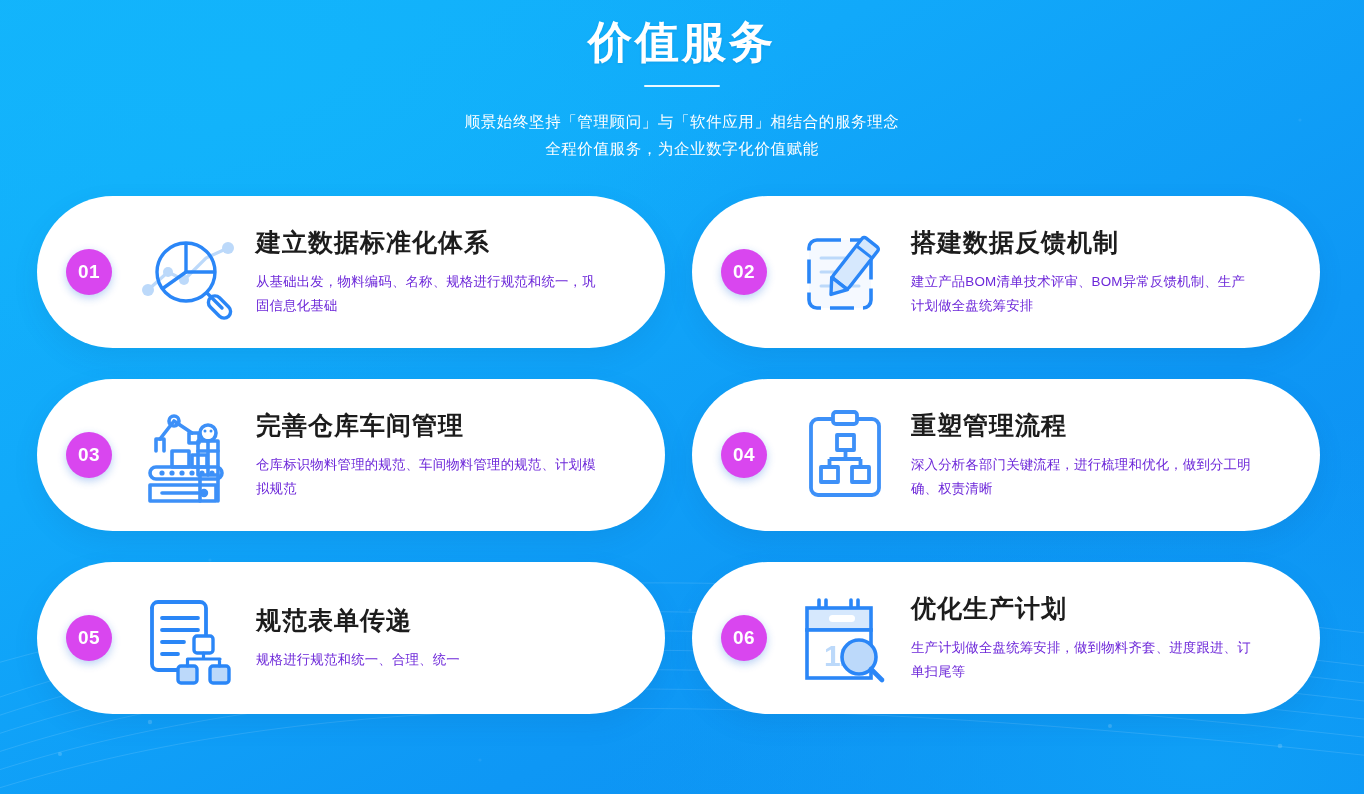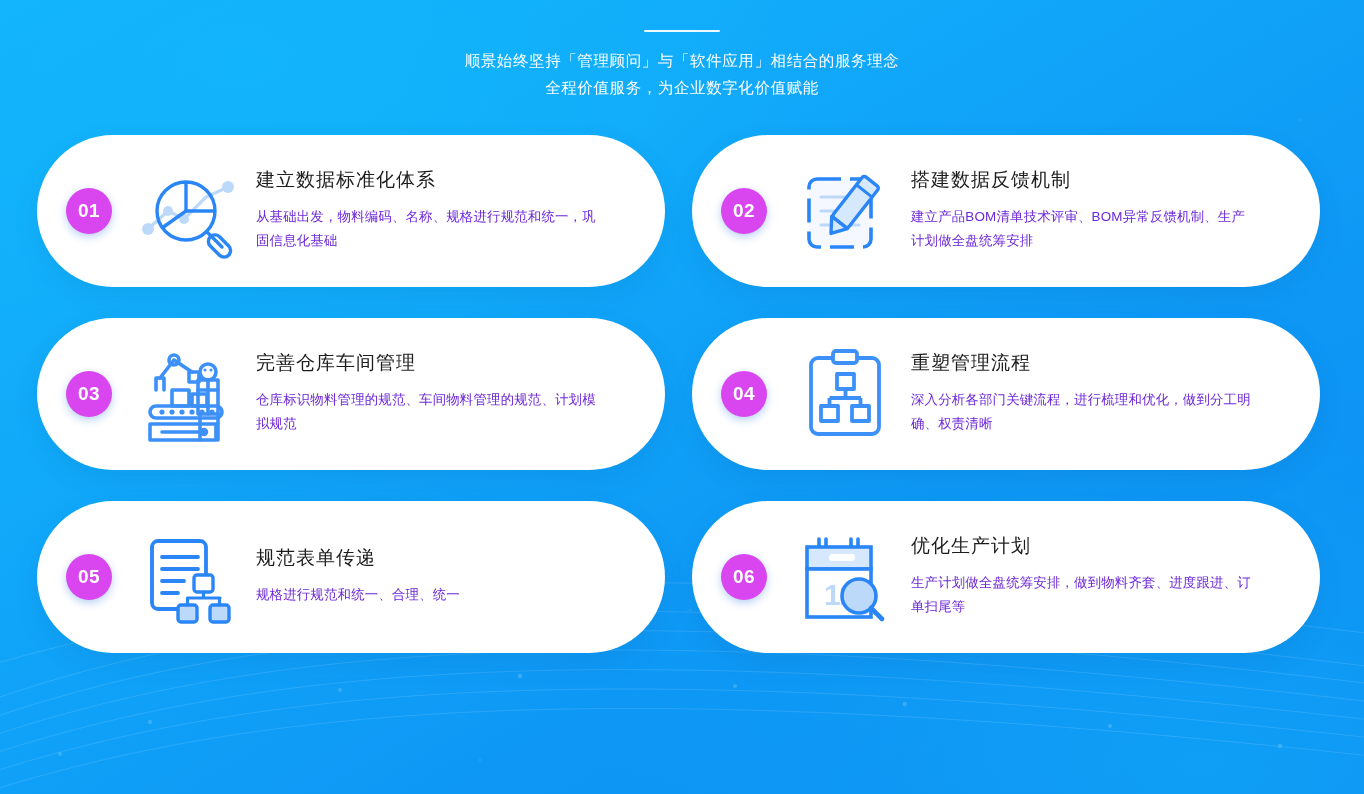--- a/index.html
+++ b/index.html
@@ -23,21 +23,21 @@
               opacity:.30; pointer-events:none; }
 
   
   .header { position:relative; text-align:center; padding-top:14px; }
   .page-title {
     color:#ffffff; font-size:44px; line-height:1.25; font-weight:bold;
     letter-spacing:3px; text-shadow:0 1px 3px rgba(0,60,120,.12);
   }
   .title-rule { width:76px; height:2px; background:rgba(255,255,255,.92);
                 margin:16px auto 0; border-radius:2px; }
-  .subtitle { margin-top:15px; color:#ffffff; font-size:15.5px;
+  .subtitle { margin-top:21px; color:#ffffff; font-size:15.5px;
               line-height:27px; letter-spacing:.6px; font-weight:normal; }
 
   
   .grid {
     position:relative;
     margin:34px auto 0; width:1290px;
     display:grid; grid-template-columns:628px 628px;
     column-gap:27px; row-gap:31px;
   }
   .card {
@@ -49,21 +49,21 @@
     flex:0 0 auto; width:46px; height:46px; margin-left:29px;
     border-radius:50%; background:#d946ef;
     color:#ffffff; font-size:19px; font-weight:bold; letter-spacing:.5px;
     display:flex; align-items:center; justify-content:center;
     box-shadow:0 3px 8px rgba(20,100,220,.30);
   }
   .card-icon { flex:0 0 auto; width:112px; height:104px; margin-left:22px;
                display:flex; align-items:center; justify-content:center; }
   .card-icon svg { width:100%; height:100%; display:block; }
   .card-text { flex:1 1 auto; padding-right:30px; margin-left:10px; }
-  .card-title { color:#1c1c1c; font-size:19px; font-weight:normal;
+  .card-title { color:#1c1c1c; font-size:25px; font-weight:bold;
                 letter-spacing:1px; line-height:1.2; }
   .card-desc  { margin-top:13px; color:#6d28d9; font-size:13.4px;
                 line-height:24px; letter-spacing:.2px; max-width:340px; }
   .card-desc.wide { max-width:345px; }
 </style>
 </head>
 <body>
 
 <div id="page">
 
@@ -94,20 +94,21 @@
       <circle cx="70" cy="420" r="1.6"></circle>
         <circle cx="210" cy="560" r="1.6"></circle>
       <circle cx="1300" cy="120" r="1.6"></circle>
         <circle cx="1180" cy="640" r="1.6"></circle>
       <circle cx="690" cy="610" r="1.6"></circle>
         <circle cx="480" cy="760" r="1.6"></circle>
     </g>
   </svg>
 
   <div class="header">
+    <h1 class="page-title">价值服务</h1>
     <div class="title-rule"></div>
     <div class="subtitle">
       <div>顺景始终坚持「管理顾问」与「软件应用」相结合的服务理念</div>
       <div>全程价值服务，为企业数字化价值赋能</div>
     </div>
   </div>
 
   <div class="grid">
 
     <div class="card">

